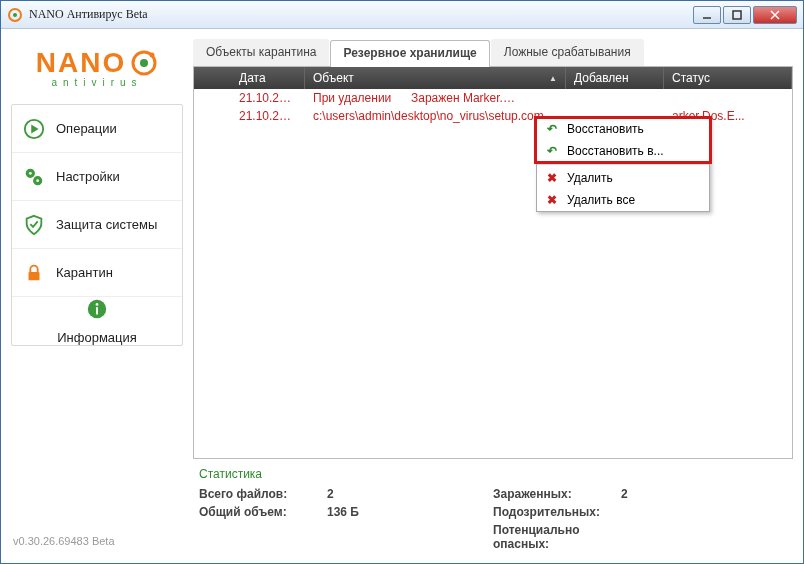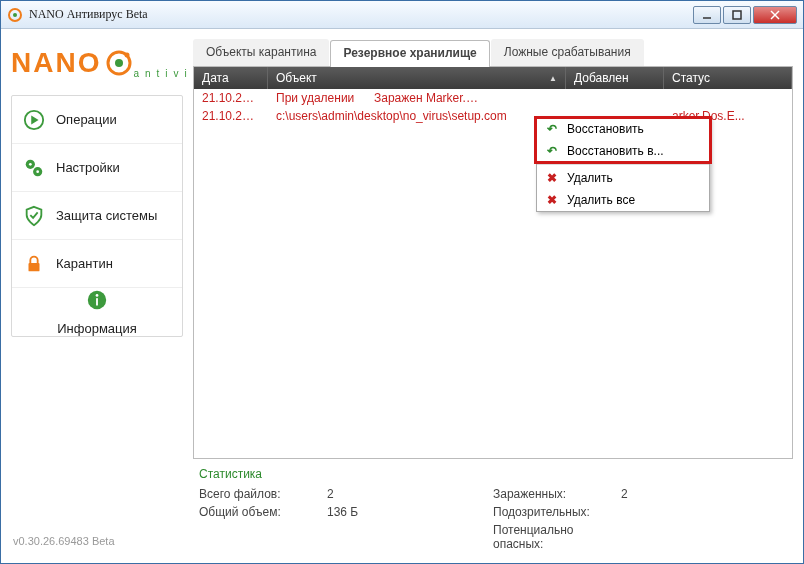--- a/index.html
+++ b/index.html
@@ -11,21 +11,21 @@
 .titlebar .app-icon { width: 16px; height: 16px; margin-right: 6px; }
 .titlebar .title { font-size: 12px; color: #222; flex: 1; font-family: Liberation Serif, serif; }
 .win-btns { display: flex; gap: 2px; }
 .win-btn { width: 28px; height: 18px; border: 1px solid #6a88a8; border-radius: 2px; display: flex; align-items: center; justify-content: center; background: linear-gradient(#f2f7fd,#d0e0f0); font-size: 10px; }
 .win-btn.close { background: linear-gradient(#e48a87,#c9302c); color: #fff; width: 44px; }
 .win-btn svg { width: 10px; height: 10px; }
 
 
 .client { flex: 1; display: flex; background: #fff; padding: 10px; gap: 10px; }
 .sidebar { width: 172px; display: flex; flex-direction: column; }
-.logo { display:flex; align-items:flex-end; margin: 8px 0 16px; }
+.logo { display:flex; flex-direction: column; align-items:center; margin: 8px 0 16px; }
 .logo-row { display:flex; align-items: center; gap:4px; font-size: 28px; font-weight: 700; letter-spacing: 2px; color:#f07d1a; }
 .logo-sub { font-size:10px; letter-spacing:6px; color:#3d9a3d; margin-top:-2px; }
 
 .nav { border: 1px solid #d9d9d9; border-radius: 2px; }
 .nav-item { height: 48px; display:flex; align-items:center; gap:10px; padding: 0 10px; font-size: 13px; color:#222; border-bottom: 1px solid #eee; cursor: pointer; }
 .nav-item:last-child { border-bottom: none; flex-direction: column; }
 .nav-item.active { background:#fff; }
 .nav-item .icon { width: 24px; height:24px; display:flex; align-items:center; justify-content:center; }
 
 .version { font-size: 11px; color:#999; margin-top: auto; padding: 6px 2px; }
@@ -33,40 +33,40 @@
 
 .main { flex:1; display:flex; flex-direction:column; }
 .tabs { display:flex; height: 28px; border-bottom: 1px solid #bbb; }
 .tab { padding: 5px 12px; font-size: 12px; color:#444; border: 1px solid transparent; border-bottom: none; background: #f1f1f1; margin-right: 1px; cursor:pointer; border-radius: 3px 3px 0 0; }
 .tab.active { background:#fff; border-color:#bbb; position:relative; top:1px; font-weight:700; }
 
 .table-wrap { flex:1; border: 1px solid #bbb; border-top:none; background:#fff; display:flex; flex-direction:column; position:relative; }
 .thead { display:flex; background: linear-gradient(#5b5b5b,#3c3c3c); color:#fff; font-size:12px; height:22px; align-items:center; }
 .th { padding: 0 8px; border-right: 1px solid #666; height:100%; display:flex; align-items:center; gap:4px; }
 .th.sort::after { content:"▲"; font-size:8px; color:#ddd; margin-left:auto; }
-.col-date { width: 74px; }
+.col-date { width: 74px; margin-left: 37px; }
 .col-obj { flex:1; }
 .col-added { width: 98px; }
 .col-status { width: 128px; }
 
 .tbody { flex:1; overflow:auto; font-size:12px; position:relative; }
 .tr { display:flex; height: 18px; align-items:center; color:#c72020; }
 .td { padding: 0 8px; overflow:hidden; white-space:nowrap; text-overflow:ellipsis; }
 
 
 .ctx { position:absolute; top: 28px; left: 342px; width: 174px; background:#fff; border:1px solid #aaa; box-shadow: 2px 2px 4px rgba(0,0,0,.25); font-size:12px; z-index:5; }
 .ctx-item { display:flex; align-items:center; gap:8px; height:22px; padding: 0 8px; cursor:pointer; }
 .ctx-sep { height:1px; background:#ddd; margin:2px 0; }
 .ctx-ico { width:14px; height:14px; display:flex; align-items:center; justify-content:center; font-size:12px; font-weight:700; }
 .ctx-highlight { position:absolute; top:27px; left:340px; width:178px; height:48px; border: 3px solid #d01818; pointer-events:none; z-index:6; }
 
 
 .stats { padding: 8px 6px 2px; font-size:12px; }
 .stats h4 { color:#2d8a2d; font-size:12px; font-weight:400; margin-bottom:6px; }
-.stats-row { display:flex; }
+.stats-row { display:flex;font-weight:bold; }
 .stats-col { flex:1; display:flex; flex-direction:column; gap:4px; }
 .stat { display:flex; gap: 8px; color:#444; }
 .stat .label { width: 120px; }
 </style>
 </head>
 <body>
 
 <div class="window">
   <div class="titlebar">
     <span class="app-icon">

